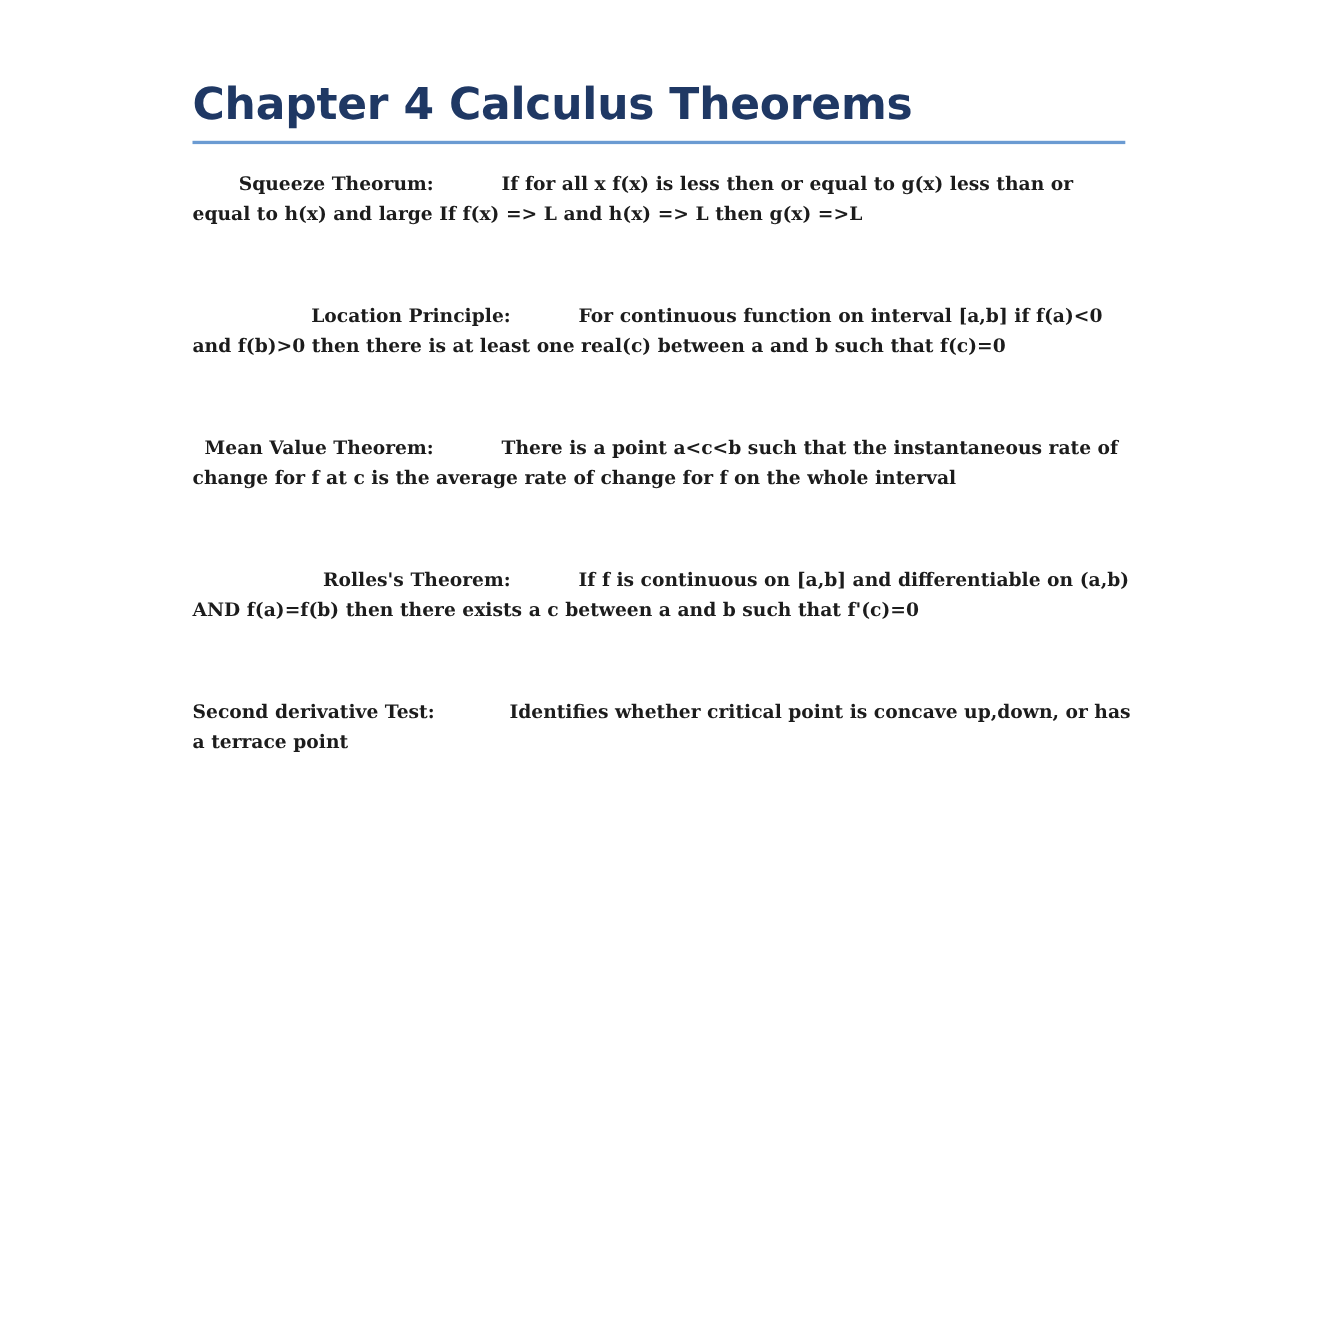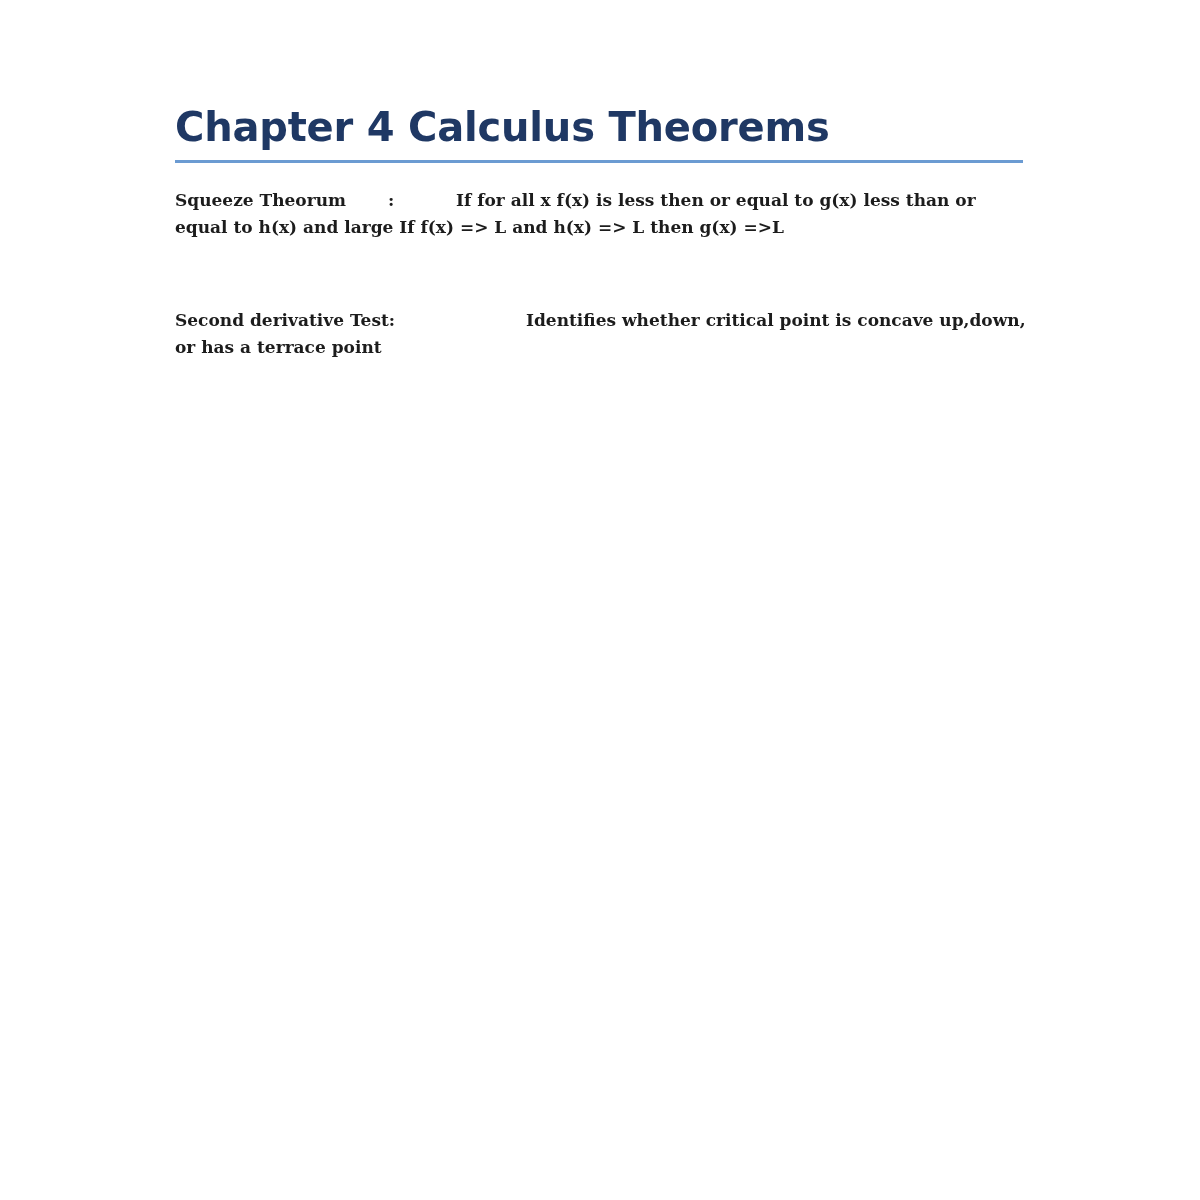--- a/index.html
+++ b/index.html
@@ -8,21 +8,21 @@
     background: #ffffff;
   }
   body {
     width: 1200px;
     height: 1200px;
     font-family: "DejaVu Serif", serif;
     color: #1c1c1c;
     overflow: hidden;
   }
   .doc {
-    padding: 103px 0 0 175px;
+    padding: 71px 0 0 175px;
     width: 858px;
   }
   .doc-title {
     font-family: "DejaVu Sans", sans-serif;
     font-size: 40px;
     line-height: 48px;
     font-weight: 600;
     letter-spacing: -0.2px;
     color: #1f3864;
     margin: 0;
@@ -43,20 +43,21 @@
     font-weight: 700;
     margin: 0 0 66px 0;
   }
   .entry:last-child {
     margin-bottom: 0;
   }
   .term-wrap {
     display: inline-block;
     min-width: 213px;
     vertical-align: baseline;
+    text-align: right;
   }
   
   .entry:nth-of-type(2) .term-wrap,
   .entry:nth-of-type(4) .term-wrap {
     min-width: 283px;
   }
   .colon-wrap {
     display: inline-block;
     min-width: 68px;
     vertical-align: baseline;
@@ -66,20 +67,23 @@
 <body>
 
 <div class="doc">
   <h1 class="doc-title">Chapter 4 Calculus Theorems</h1>
   <div class="title-rule"></div>
 
   <div class="entries">
     <p class="entry"><span class="term-wrap">Squeeze Theorum</span><span class="colon-wrap">:</span><span class="def">If for all x f(x) is less then or equal to g(x) less than or equal to h(x) and large If f(x) =&gt; L and h(x) =&gt; L then g(x) =&gt;L</span></p>
 
 
+    <p class="entry"><span class="term-wrap">Location Principle</span><span class="colon-wrap">:</span><span class="def">For continuous function on interval [a,b] if f(a)&lt;0 and f(b)&gt;0 then there is at least one real(c) between a and b such that f(c)=0</span></p>
 
 
+    <p class="entry"><span class="term-wrap">Mean Value Theorem</span><span class="colon-wrap">:</span><span class="def">There is a point a&lt;c&lt;b such that the instantaneous rate of change for f at c is the average rate of change for f on the whole interval</span></p>
 
+    <p class="entry"><span class="term-wrap">Rolles's Theorem</span><span class="colon-wrap">:</span><span class="def">If f is continuous on [a,b] and differentiable on (a,b) AND f(a)=f(b) then there exists a c between a and b such that f'(c)=0</span></p>
 
 
     <p class="entry"><span class="term-wrap">Second derivative Test:</span><span class="colon-wrap"></span><span class="def">Identifies whether critical point is concave up,down, or has a terrace point</span></p>
   </div>
 </div>
 
 </body></html>

